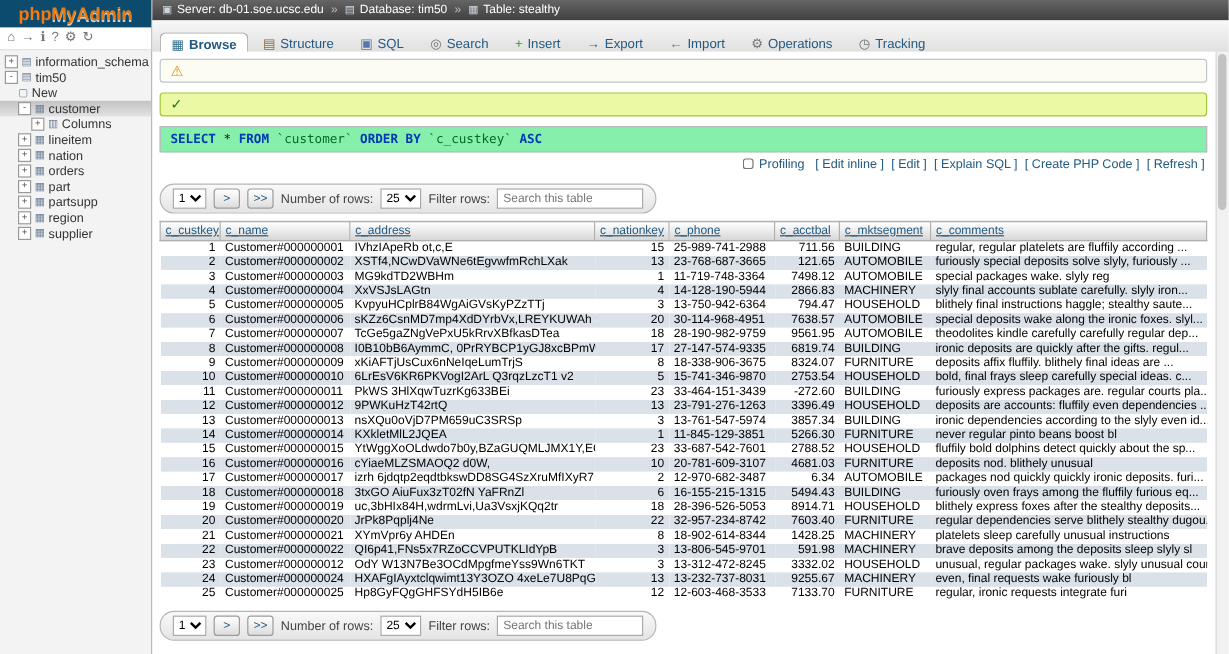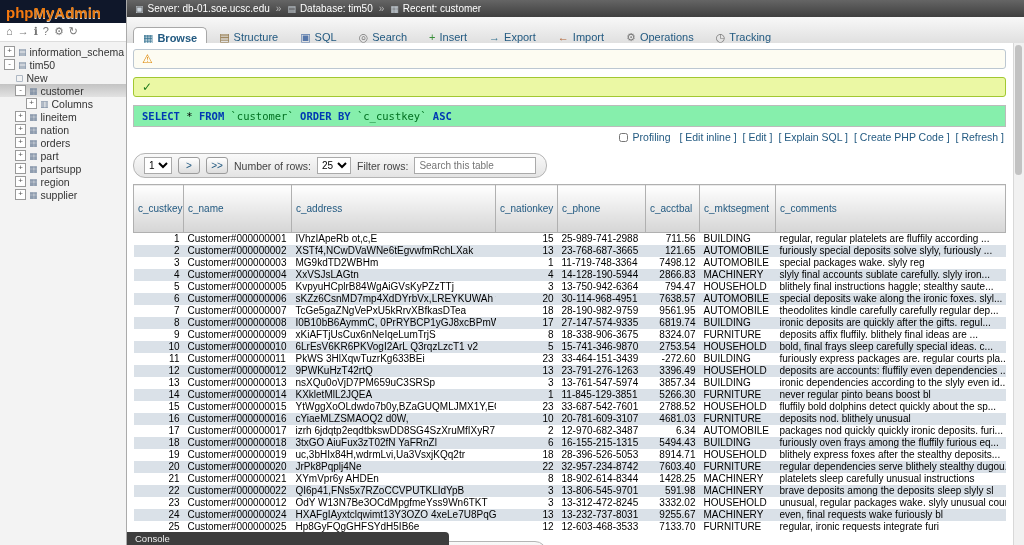--- a/index.html
+++ b/index.html
@@ -2,21 +2,21 @@
 <html><head>
 <meta charset="utf-8">
 <style>
   html,body{margin:0;padding:0;width:1024px;height:545px;overflow:hidden;background:#fff;
     font-family:"Liberation Sans","DejaVu Sans",sans-serif;font-size:11px;color:#333;}
   .app{position:relative;width:1024px;height:545px;}
 
   
   .sidebar{position:absolute;left:0;top:0;width:126px;height:545px;background:#f3f3f3;
     border-right:1px solid #aaa;}
-  .logo{padding:4px 6px 2px;background:#0f172a;cursor:pointer;white-space:nowrap;}
+  .logo{padding:4px 6px 2px;background:#0c4a6e;cursor:pointer;white-space:nowrap;text-align:center;}
   .logo-php{font-size:15px;font-weight:bold;color:#F5790F;}
   .logo-rest{font-size:15px;font-weight:bold;color:#E87A10;text-shadow:0 1px 0 #ccc;}
   .nav-icons{display:flex;gap:5px;padding:2px 6px 4px;background:#fff;border-bottom:1px solid #ddd;}
   .nav-icon{color:#777;font-size:11px;line-height:12px;cursor:pointer;}
   .side-tabs{display:flex;gap:12px;padding:3px 8px 4px;font-size:10px;color:#444;
     border-bottom:1px solid #e2e2e2;}
   .side-tab{cursor:pointer;white-space:nowrap;}
   .side-tab .caret{color:#888;margin-left:2px;font-size:8px;}
   .tree{padding-top:3px;font-size:10.5px;}
   .tree-row{display:flex;align-items:center;height:13px;white-space:nowrap;cursor:pointer;}
@@ -66,22 +66,22 @@
   .pager select{font-size:10px;height:17px;border:1px solid #aaa;background:#fff;}
   .pbtn{min-width:22px;height:17px;border:1px solid #9c9c9c;background:linear-gradient(#fff,#ddd);
     border-radius:3px;font-size:10px;color:#235A81;cursor:pointer;padding:0 4px;}
   .pager-label{color:#444;}
   .filter{height:15px;width:112px;border:1px solid #aaa;font-size:10px;padding:0 4px;}
 
   .options-link{color:#235A81;font-size:10.5px;cursor:pointer;display:inline-block;margin:0 0 4px;}
 
   table.data{border-collapse:collapse;table-layout:fixed;width:100%;font-size:10px;}
   table.data th{background:linear-gradient(#ffffff,#d5d5d5);border:1px solid #b0b0b0;
-    padding:18px 4px;text-align:left;font-weight:normal;color:#235A81;white-space:nowrap;
-    overflow:hidden;cursor:pointer;}
+    padding:2px 4px;text-align:left;font-weight:normal;color:#235A81;white-space:nowrap;
+    overflow:hidden;cursor:pointer;text-decoration:underline;}
   table.data td{padding:1px 4px;line-height:10px;white-space:nowrap;overflow:hidden;color:#000;}
   table.data tbody tr:nth-child(even){background:#DAE1E8;}
   td.num{text-align:right;}
   col.c0{width:50px;} col.c1{width:108px;} col.c2{width:204px;} col.c3{width:62px;}
   col.c4{width:88px;} col.c5{width:54px;} col.c6{width:76px;} col.c7{width:auto;}
 
   .vscroll{position:absolute;right:0;top:43px;bottom:0;width:10px;background:#f1f1f1;
     border-left:1px solid #d8d8d8;cursor:pointer;}
   .vthumb{position:absolute;top:2px;left:1px;width:7px;height:130px;background:#c2c2c2;
     border-radius:4px;cursor:grab;}
@@ -171,21 +171,21 @@
   <div class="main">
 
     <div class="topbar">
       <span class="crumb-icon">▣</span>
       <span class="crumb">Server: db-01.soe.ucsc.edu</span>
       <span class="crumb-sep">»</span>
       <span class="crumb-icon">▤</span>
       <span class="crumb">Database: tim50</span>
       <span class="crumb-sep">»</span>
       <span class="crumb-icon">▦</span>
-      <span class="crumb">Recent: customer</span>
+      <span class="crumb">Table: stealthy</span>
     </div>
 
     <div class="tabs">
         <div class="tab active">
           <span class="tab-icon" style="color: rgb(49, 112, 143);">▦</span>
           <span>Browse</span>
         </div>
         <div class="tab">
           <span class="tab-icon" style="color: rgb(138, 109, 59);">▤</span>
           <span>Structure</span>
@@ -536,18 +536,15 @@
         <span class="pager-label">Filter rows:</span>
         <input class="filter" placeholder="Search this table" style="">
       </div>
 
     </div>
 
     <div class="vscroll">
       <div class="vthumb"></div>
     </div>
 
-    <div class="console">
-      <span>Console</span>
-    </div>
 
   </div>
 </div>
 
 </body></html>

